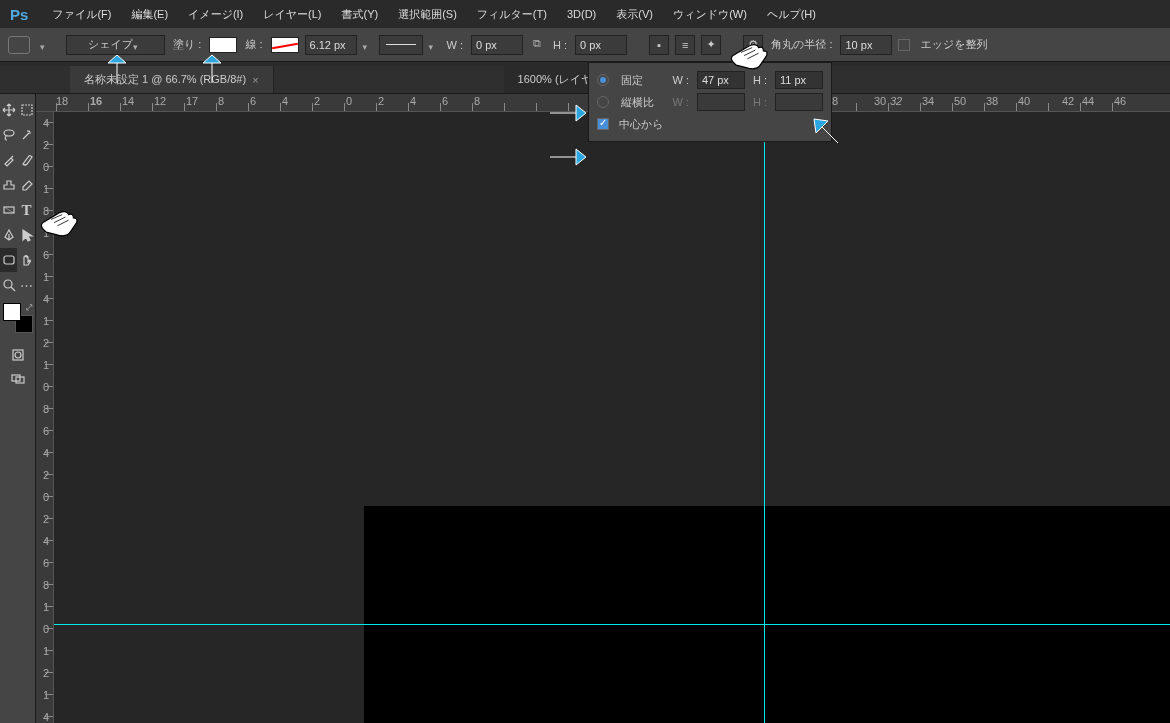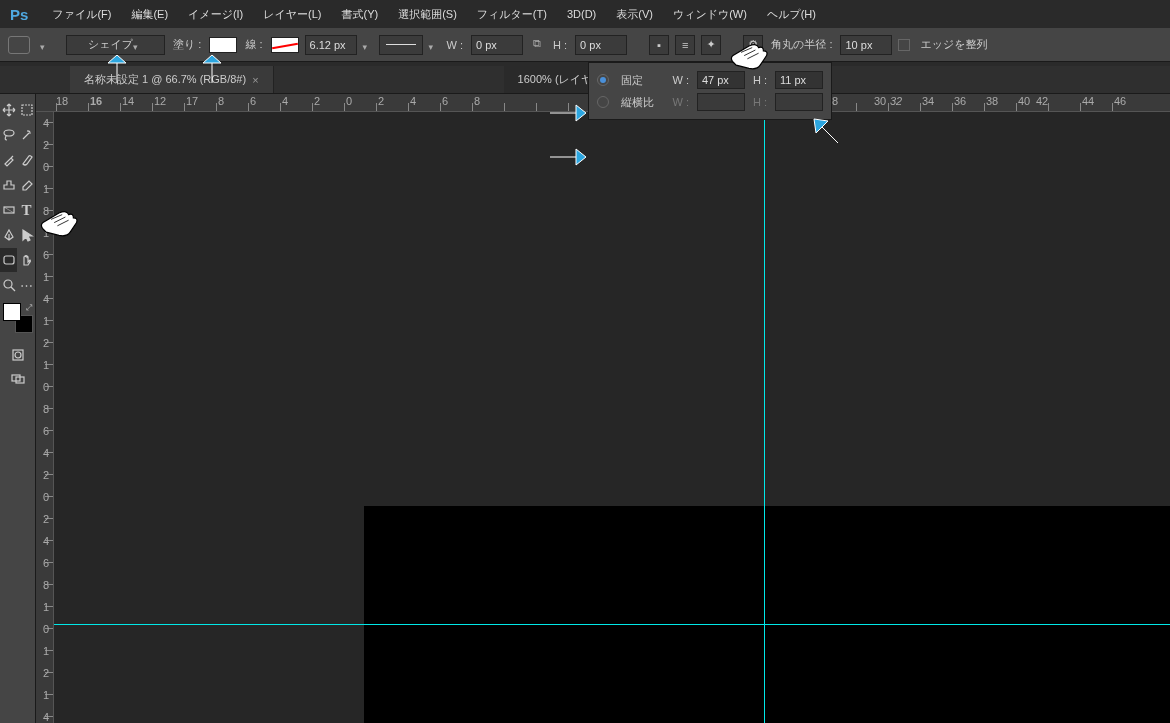--- a/index.html
+++ b/index.html
@@ -265,27 +265,27 @@
         <div class="ruler-mark" style="left: 756px;"></div>
         <div class="ruler-mark" style="left: 788px;"></div>
         <div class="ruler-label" style="left: 790px;">28</div>
         <div class="ruler-mark" style="left: 820px;"></div>
         <div class="ruler-label" style="left: 822px; margin-left: 16px;">30</div>
         <div class="ruler-mark" style="left: 852px;"></div>
         <div class="ruler-label" style="left: 854px; font-style: italic;">32</div>
         <div class="ruler-mark" style="left: 884px;"></div>
         <div class="ruler-label" style="left: 886px;">34</div>
         <div class="ruler-mark" style="left: 916px;"></div>
-        <div class="ruler-label" style="left: 918px;">36</div>
+        <div class="ruler-label" style="left: 918px;">50</div>
         <div class="ruler-mark" style="left: 948px;"></div>
         <div class="ruler-label" style="left: 950px;">38</div>
         <div class="ruler-mark" style="left: 980px;"></div>
         <div class="ruler-label" style="left: 982px;">40</div>
         <div class="ruler-mark" style="left: 1012px;"></div>
-        <div class="ruler-label" style="left: 1000px;">42</div>
+        <div class="ruler-label" style="left: 1026px;">42</div>
         <div class="ruler-mark" style="left: 1044px;"></div>
         <div class="ruler-label" style="left: 1046px;">44</div>
         <div class="ruler-mark" style="left: 1076px;"></div>
         <div class="ruler-label" style="left: 1078px;">46</div>
       </div>
     <div style="flex:1;display:flex">
       <div class="ruler-left" id="ruler-v">
           <div class="ruler-mark-v" style="top: 10px;"></div>
           <div class="ruler-label-v" style="top: 5px;">4</div>
           <div class="ruler-mark-v" style="top: 32px;"></div>
@@ -364,20 +364,24 @@
   </div>
   <div class="dd-row">
     <span class="radio"></span>
     <span>縦横比</span>
     <span style="flex:1"></span>
     <span class="label-txt" style="color:#777">W :</span>
     <input class="dd-input disabled" disabled="" style="">
     <span class="label-txt" style="color:#777">H :</span>
     <input class="dd-input disabled" disabled="" style="">
   </div>
+  <div class="dd-row">
+    <span class="checkbox checked"></span>
+    <span>中心から</span>
+  </div>
 </div>
 
 <div class="pointer" style="left:100px;top:55px">
   <svg width="34" height="30">
       <path d="M17 28 L17 8 L8 8 L17 0 L26 8 L17 8" fill="#2ca6e0" stroke="#fff" stroke-width="1"></path>
     </svg>
 </div>
 <div class="pointer" style="left:195px;top:55px">
   <svg width="34" height="30">
       <path d="M17 28 L17 8 L8 8 L17 0 L26 8 L17 8" fill="#2ca6e0" stroke="#fff" stroke-width="1"></path>

